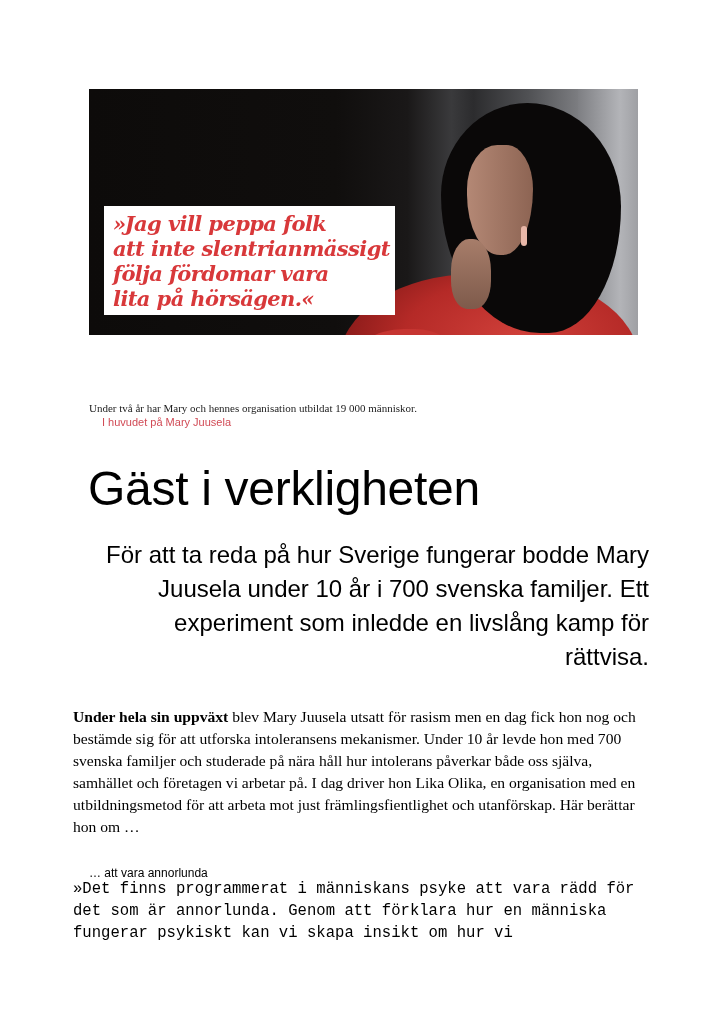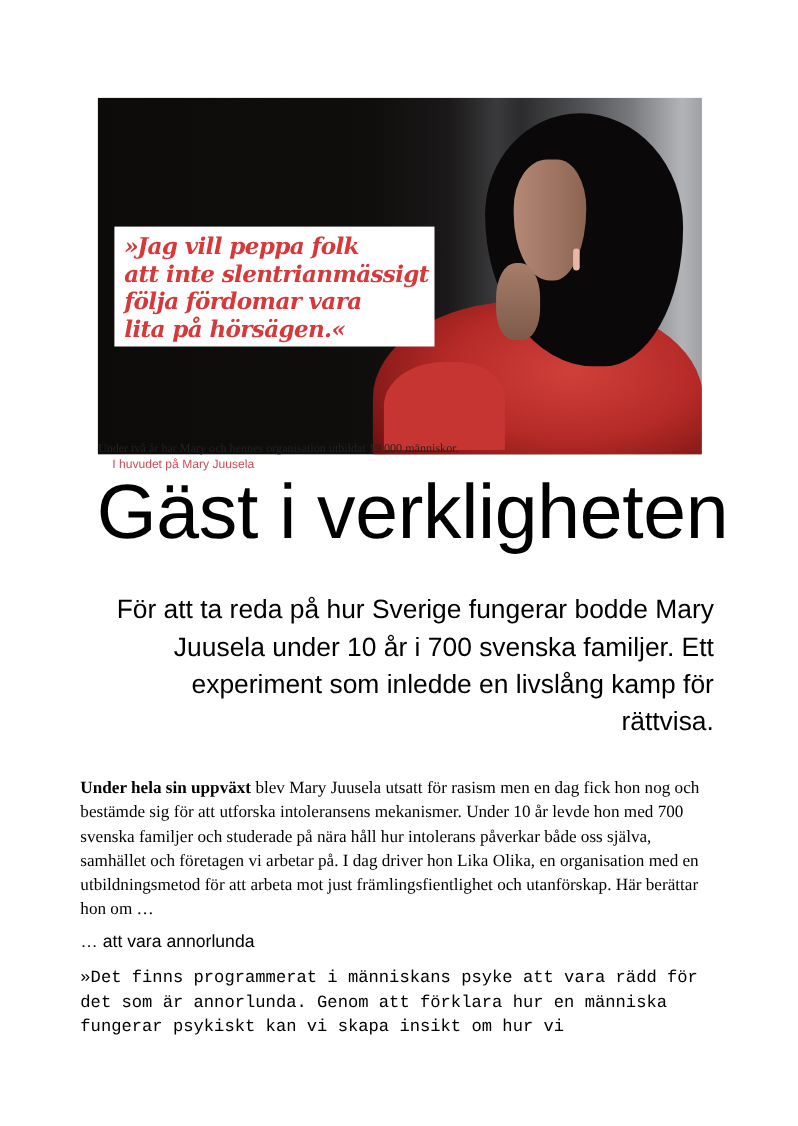--- a/index.html
+++ b/index.html
@@ -1,18 +1,18 @@
 <!DOCTYPE html>
 <html><head>
   <meta charset="utf-8">
   <style>
     html, body { margin: 0; padding: 0; background: #ffffff; }
     body { width: 725px; height: 1024px; position: relative; overflow: hidden; font-family: "Liberation Sans", sans-serif; color: #000; }
 
-    .hero { position: absolute; left: 89px; top: 89px; width: 549px; height: 324px; overflow: hidden;
+    .hero { position: absolute; left: 89px; top: 89px; width: 549px; height: 246px; overflow: hidden;
       background: linear-gradient(90deg, #0d0b0a 0%, #100e0d 45%, #1a1818 58%, #3a3a3c 66%, #2c2c2e 70%, #505154 80%, #8a8b8f 92%, #a6a7ab 100%); }
     .hero .window-light { position: absolute; right: 0; top: 0; width: 60px; height: 100%;
       background: linear-gradient(90deg, #7e7f83 0%, #b3b4b8 70%, #9fa0a4 100%); }
     .hero .hair { position: absolute; left: 352px; top: 14px; width: 180px; height: 230px; background: #0a0808;
       border-radius: 48% 52% 40% 55% / 40% 45% 55% 60%; }
     .hero .face { position: absolute; left: 378px; top: 56px; width: 66px; height: 110px; background: linear-gradient(90deg, #b48875, #8d6453);
       border-radius: 46% 40% 45% 50% / 40% 40% 60% 55%; }
     .hero .neck { position: absolute; left: 402px; top: 150px; width: 50px; height: 55px; background: #7a5546; }
     .hero .body { position: absolute; left: 250px; top: 185px; width: 300px; height: 160px;
       background: radial-gradient(ellipse at 60% 40%, #d0403a 0%, #b52a27 45%, #7a1514 80%, #4a0b0b 100%);
@@ -22,28 +22,28 @@
     .hero .sleeve { position: absolute; left: 260px; top: 240px; width: 110px; height: 80px; background: #c63531; border-radius: 50% 40% 0 0; }
     .hero .earring { position: absolute; left: 432px; top: 137px; width: 6px; height: 20px; background: #e8b7a8; border-radius: 3px; }
 
     .quote-box { position: absolute; left: 15px; top: 117px; width: 291px; height: 109px; background: #ffffff; box-sizing: border-box; padding: 5px 8px 0 9px; }
     .quote-line { font-family: "DejaVu Serif", "Liberation Serif", serif; font-style: italic; font-weight: bold; color: #d8383a;
       font-size: 21px; line-height: 25px; letter-spacing: -0.6px; white-space: nowrap; }
 
     .caption { position: absolute; left: 89px; top: 401px; font-size: 11px; line-height: 14px; color: #222; white-space: nowrap; font-family: Liberation Serif, serif; }
     .byline { position: absolute; left: 102px; top: 415px; font-size: 11px; line-height: 14px; color: #d14a55; white-space: nowrap; }
 
-    .title { position: absolute; left: 88px; top: 432px; font-size: 70px; line-height: 66px; font-weight: normal; margin: 0; letter-spacing: -0.3px; white-space: nowrap; }
+    .title { position: absolute; left: 88px; top: 456px; font-size: 48px; line-height: 66px; font-weight: normal; margin: 0; letter-spacing: -0.3px; white-space: nowrap; }
 
     .lead { position: absolute; left: 89px; top: 538px; width: 560px; font-size: 24px; line-height: 34px; margin: 0; text-align: right; }
 
     .body-text { position: absolute; left: 73px; top: 706px; width: 580px; font-family: Liberation Serif, serif; font-size: 15.6px; line-height: 22px; margin: 0; }
     .body-text b { font-weight: bold; }
 
-    .subhead { position: absolute; left: 73px; top: 845px; font-size: 16px; line-height: 24px; margin: 0; white-space: nowrap; }
+    .subhead { position: absolute; left: 73px; top: 845px; font-size: 12px; line-height: 24px; margin: 16px; white-space: nowrap; }
 
     .body-text-2 { position: absolute; left: 73px; top: 878px; width: 580px; font-family: Liberation Mono, monospace; font-size: 15.6px; line-height: 22px; margin: 0; }
   </style>
 </head>
 <body>
 
 <div class="hero">
   <div class="window-light"></div>
   <div class="body"></div>
   <div class="sleeve"></div>

